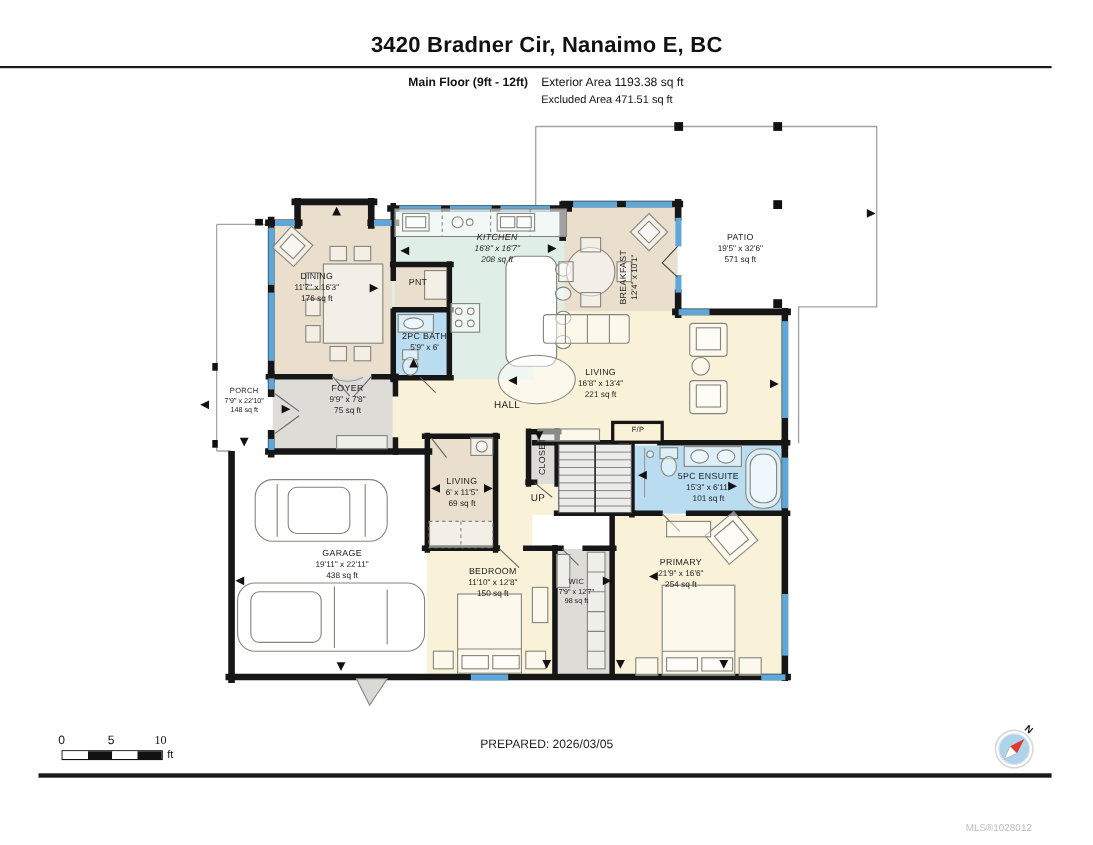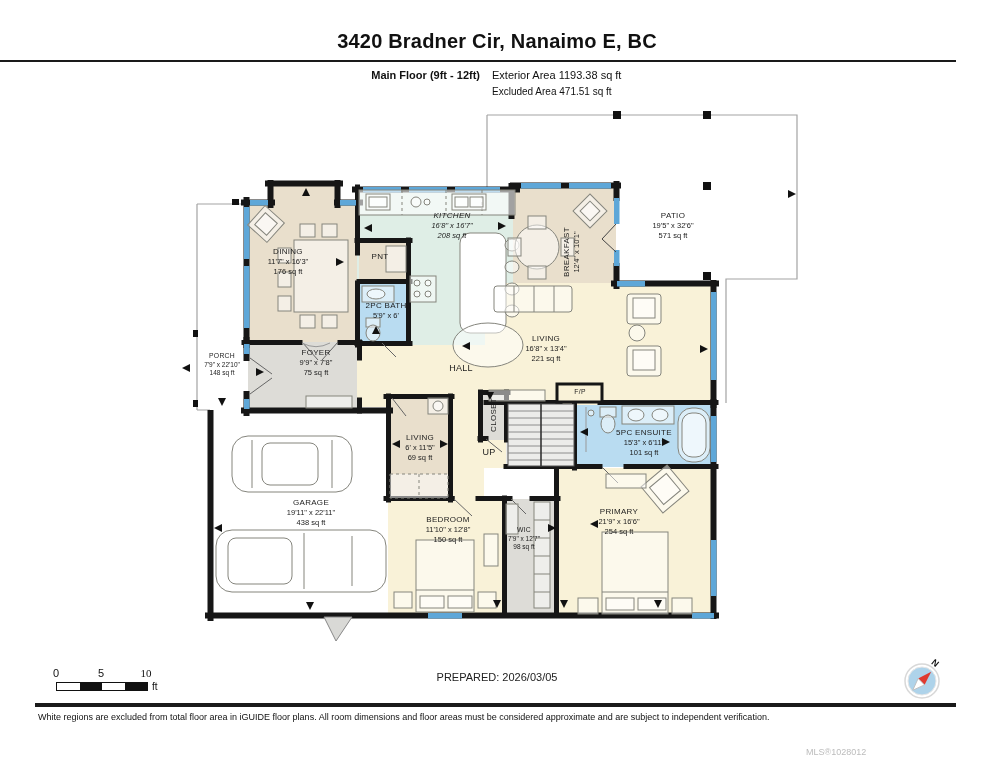--- a/index.html
+++ b/index.html
@@ -21,21 +21,21 @@
   .rlab.rot{transform:translate(-50%,-50%) rotate(-90deg);}
   .rlab.one{font-size:8.5px;}
   
   #scale-ticks div{position:absolute;top:0;transform:translateX(-50%);font-size:11px;}
   #scale-bar{left:56px;top:682px;width:90px;height:7px;border:1px solid #111;display:flex;}
   #scale-bar div{height:100%;}
   #ft-label{left:152px;top:681px;font-size:10px;}
   #prepared{left:0;top:671px;width:994px;text-align:center;font-size:11px;color:#222;}
   #footer-rule{left:35px;top:703px;width:922px;height:4px;background:#1a1a1a;}
   #disclaimer{left:38px;top:712px;width:930px;font-size:9px;color:#111;}
-  #mls{left:806px;top:747px;width:156px;text-align:left;font-size:9px;color:#bcbcbc;}
+  #mls{left:830px;top:747px;width:156px;text-align:center;font-size:9px;color:#bcbcbc;}
   #north-label{left:932px;top:658px;font-size:9px;font-weight:bold;transform:rotate(40deg);}
 </style>
 </head>
 <body>
 
 <div id="page">
 
   <div class="abs" id="title">3420 Bradner Cir, Nanaimo E, BC</div>
   <div class="abs" id="hdr-rule"></div>
   <div class="abs" id="floor-label">Main Floor (9ft - 12ft)</div>
@@ -407,16 +407,15 @@
     <circle cx="24" cy="24" r="17" fill="#ffffff" stroke="#d8d8d8" stroke-width="1.5"></circle>
     <circle cx="24" cy="24" r="14" fill="#aed3ea" stroke="#e6e6e6" stroke-width="1"></circle>
     <g transform="rotate(45 24 24)">
       <polygon points="24,11 28.5,25 19.5,25" fill="#e03a2f"></polygon>
       <polygon points="24,37 28.5,25 19.5,25" fill="#ffffff" stroke="#b9b9b9" stroke-width="0.8"></polygon>
     </g>
   </svg>
   <div class="abs" id="north-label">N</div>
 
   <div class="abs" id="footer-rule"></div>
-  <div class="abs" id="disclaimer">White regions are excluded from total floor area in iGUIDE floor plans. All room dimensions and floor areas must be considered approximate and are subject to independent verification.</div>
   <div class="abs" id="mls">MLS®1028012</div>
 
 </div>
 
 </body></html>

